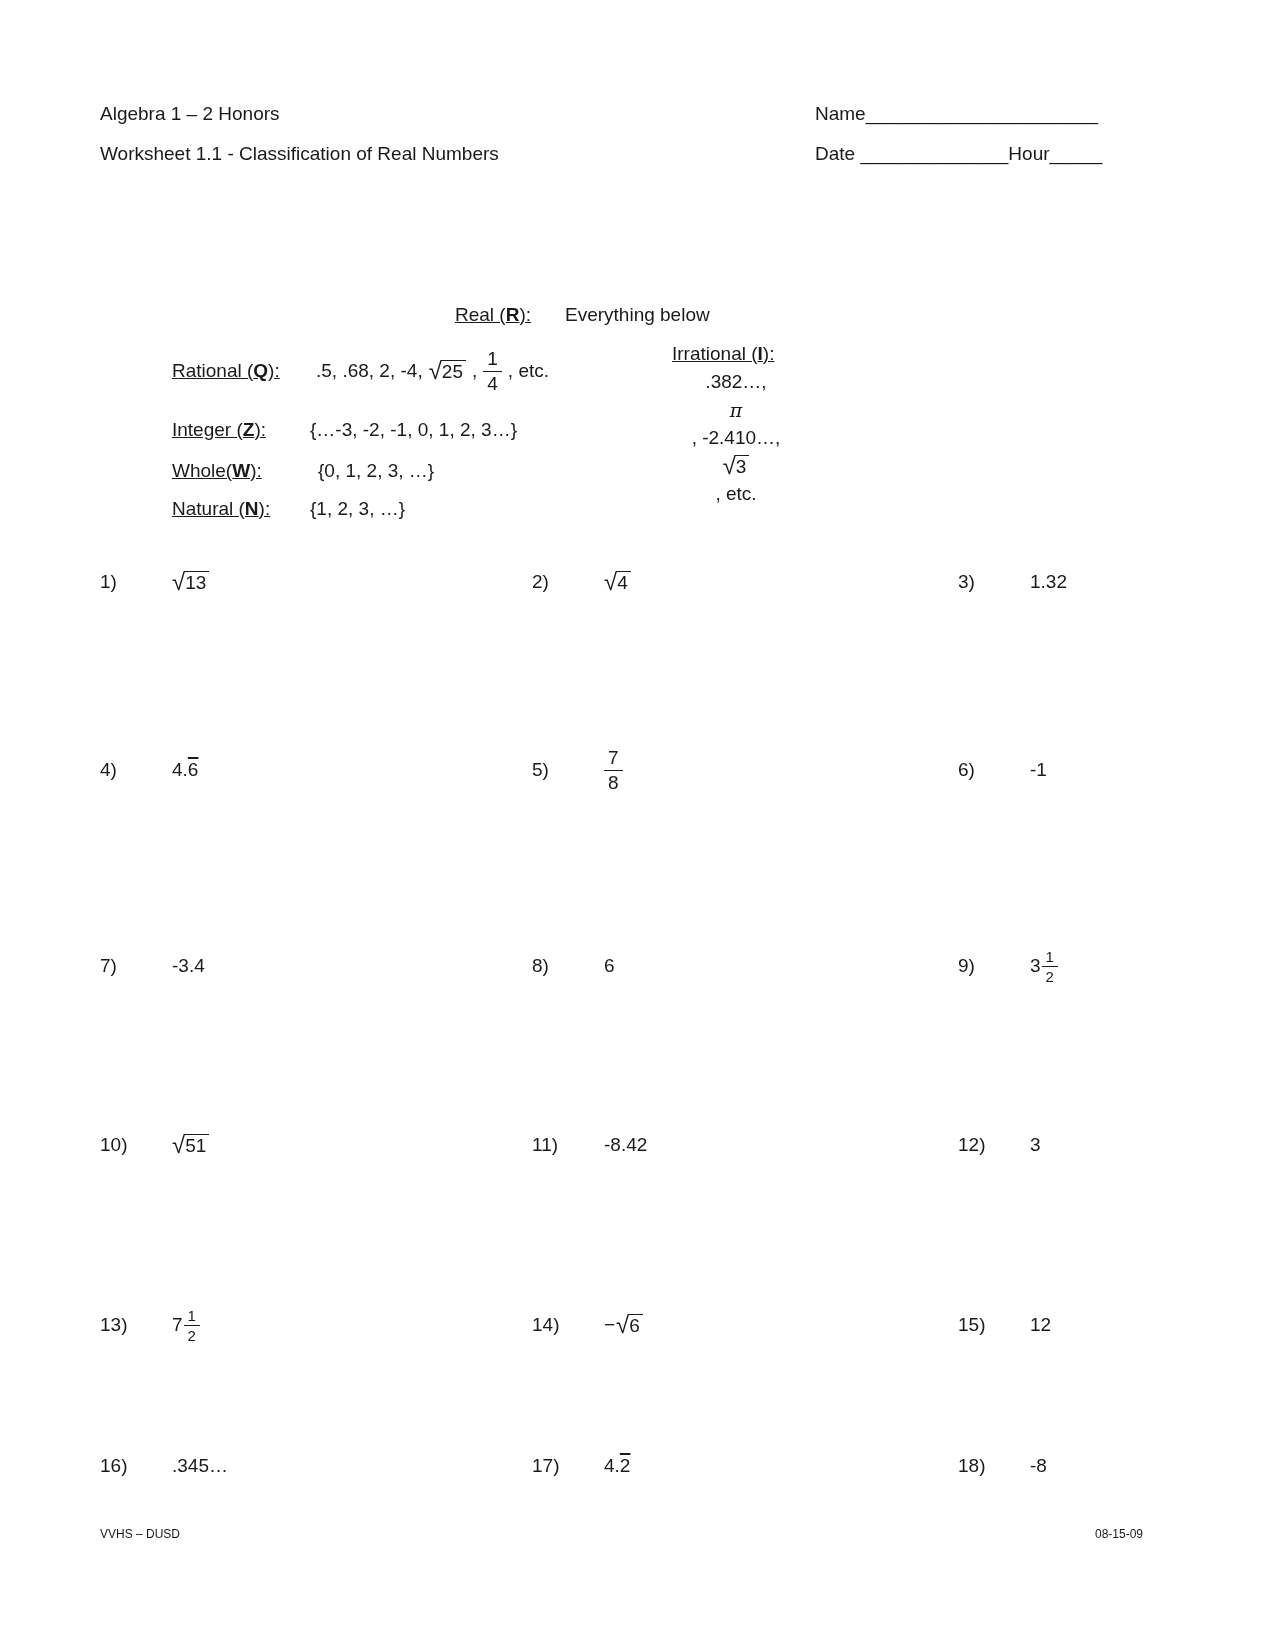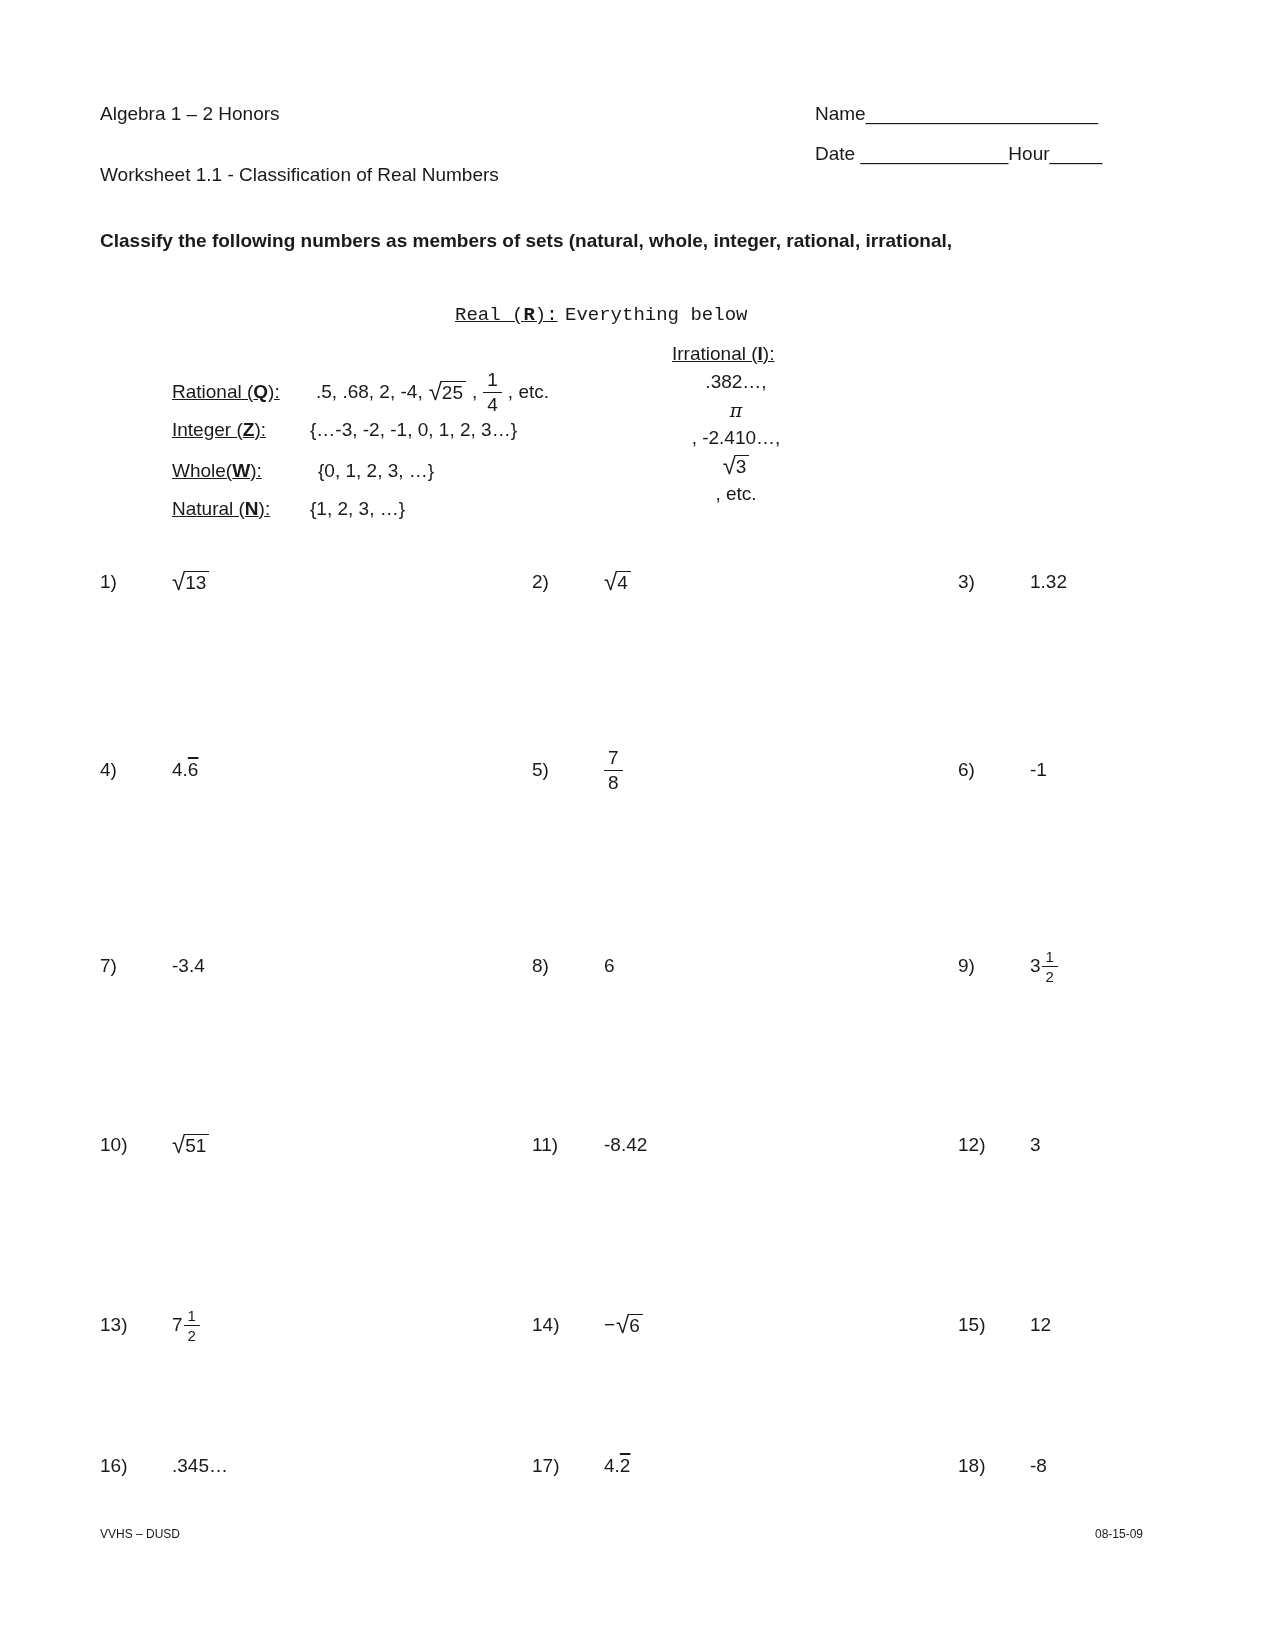--- a/index.html
+++ b/index.html
@@ -42,34 +42,33 @@
   .c1{left:100px;} .c2{left:532px;} .c3{left:958px;}
   .footer{font-size:12px;line-height:16px;}
   .pi{font-family:"DejaVu Serif", serif;font-style:italic;}
 </style>
 </head>
 <body>
 
 <div class="page">
 
   <div class="abs" style="left:100px;top:103px;">Algebra 1 – 2 Honors</div>
-  <div class="abs" style="left:100px;top:143px;margin-top:21px;">Worksheet 1.1 - Classification of Real Numbers</div>
+  <div class="abs" style="left:100px;top:143px;">Worksheet 1.1 - Classification of Real Numbers</div>
 
   <div class="abs" style="left:815px;top:103px;"><span>Name</span><span>______________________</span></div>
   <div class="abs" style="left:815px;top:143px;"><span>Date </span><span>______________</span><span>Hour</span><span>_____</span></div>
 
   <div class="abs bold" style="left:100px;top:222px;line-height:38px;">
-    <div>Classify the following numbers as members of sets (natural, whole, integer, rational, irrational,</div>
-  </div>
-
-  <div class="abs" style="left:455px;top:304px;font-family:Liberation Mono, monospace;">
+  </div>
+
+  <div class="abs" style="left:455px;top:304px;">
     <span class="lblwrap" style="width:110px;"><span class="set-label"><span>Real (</span><b>R</b><span>):</span></span></span><span>Everything below</span>
   </div>
 
-  <div class="setrow gap6" style="left:172px;top:343px;height:56px;margin-top:21px;">
+  <div class="setrow gap6" style="left:172px;top:343px;height:56px;">
     <span class="lblwrap" style="width:138px;"><span class="set-label"><span>Rational (</span><b>Q</b><span>):</span></span></span>
     <span>.5, .68, 2, -4,</span>
     <span class="sqrt">
         <span class="sign">√</span>
         <span class="body">25</span>
       </span>
     <span>,</span>
     <span class="frac">
         <span class="fnum">1</span>
         <span class="fden">4</span>

